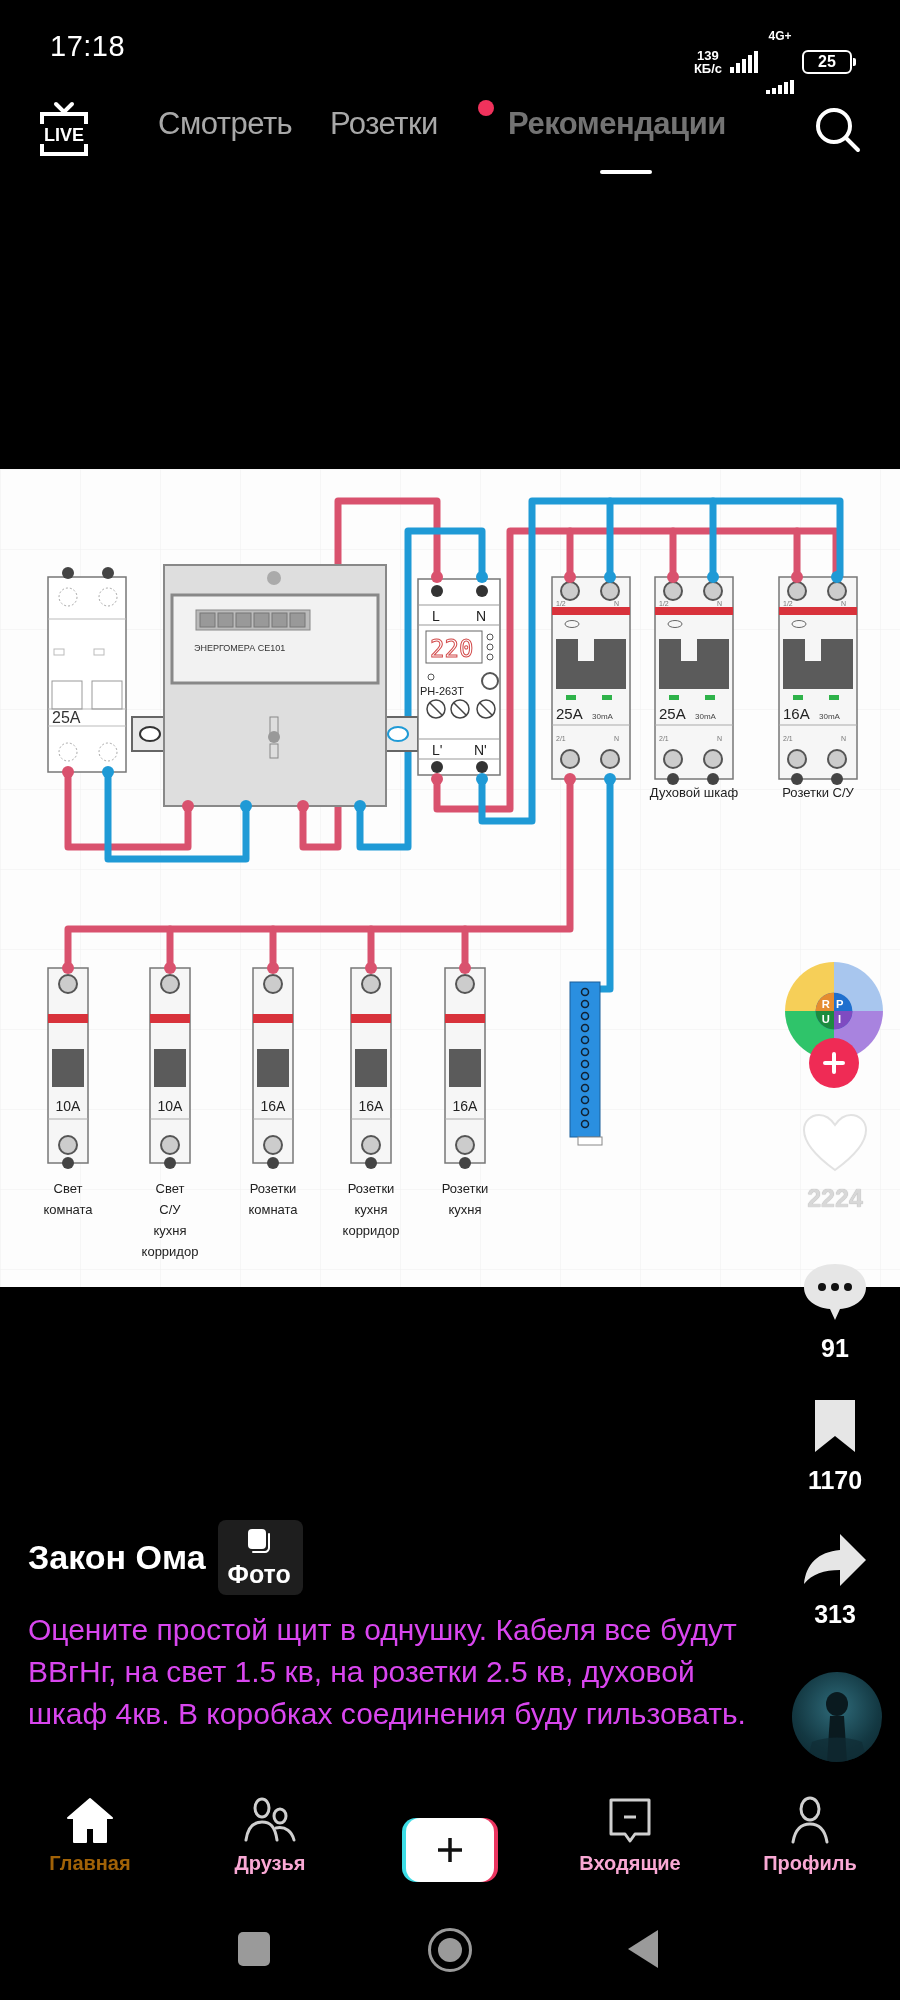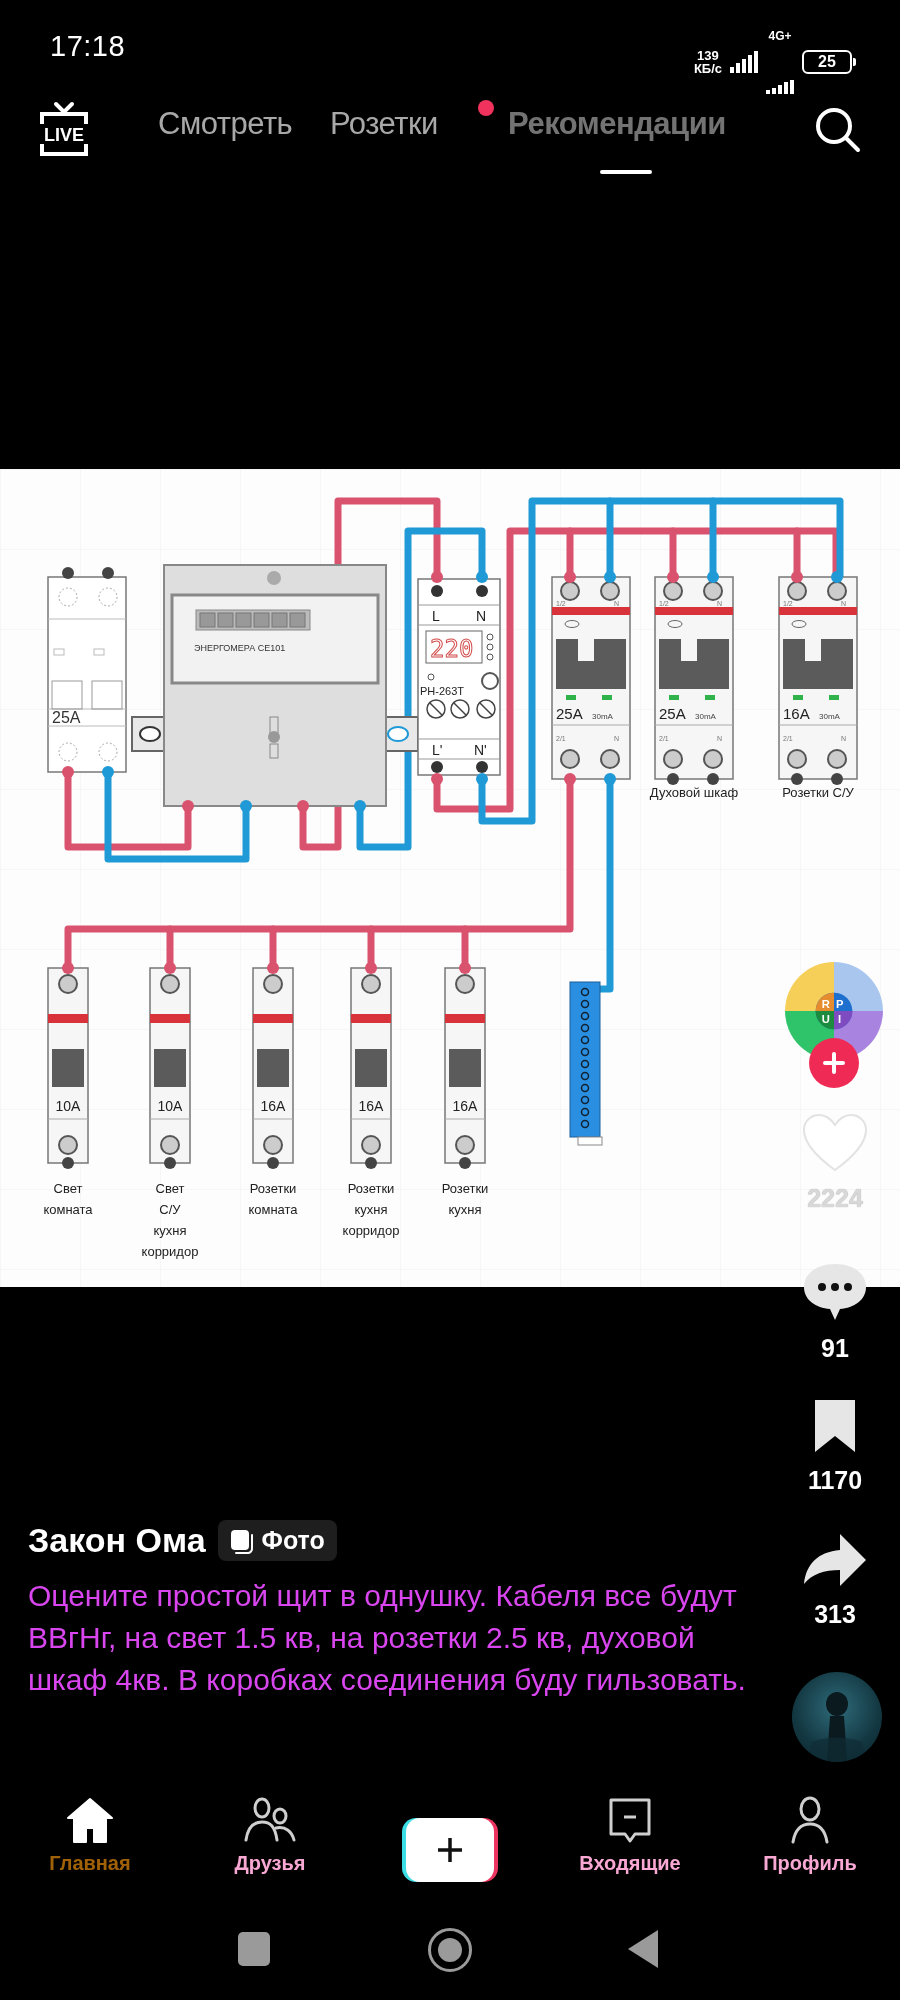--- a/index.html
+++ b/index.html
@@ -44,21 +44,21 @@
   .act-like .count { color: #d8d8d8; text-shadow: 0 0 1px #999; }
   .act-comment { top: 300px; }
   .act-save { top: 436px; }
   .act-share { top: 570px; }
   .creator-avatar { position: absolute; left: 22px; top: 712px; width: 90px; height: 90px; border-radius: 50%; background: radial-gradient(circle at 50% 40%, #2f6b7a 0%, #133842 60%, #0b2229 100%); overflow: hidden; }
 
   
   .caption { position: absolute; left: 28px; top: 1520px; width: 730px; }
   .author-row { display: flex; align-items: center; gap: 12px; }
   .author-name { font-size: 34px; font-weight: bold; color: #fff; }
-  .photo-badge { display: flex; align-items: center; gap: 6px; background: #1e1e1e; border-radius: 8px; padding: 6px 12px 6px 10px; }
+  .photo-badge { display: flex; align-items: center; gap: 6px; background: #1e1e1e; border-radius: 8px; padding: 6px 12px 6px 10px; flex-direction: column; }
   .photo-badge .badge-label { font-size: 25px; font-weight: bold; }
   .caption-text { margin-top: 14px; font-size: 30px; line-height: 42px; color: #d946ef; }
 
   
   .bottom-nav { position: absolute; left: 0; top: 1790px; width: 900px; height: 100px; }
   .bnav-item { position: absolute; top: 0; width: 150px; text-align: center; }
   .bnav-item .bnav-icon { height: 56px; display: flex; justify-content: center; align-items: flex-end; }
   .bnav-item .bnav-label { display: block; font-size: 20px; margin-top: 6px; color: #f9a8d4; font-weight: bold; }
   .bnav-item.active .bnav-label { color: #a16207; }
   .bn-home { left: 15px; }

